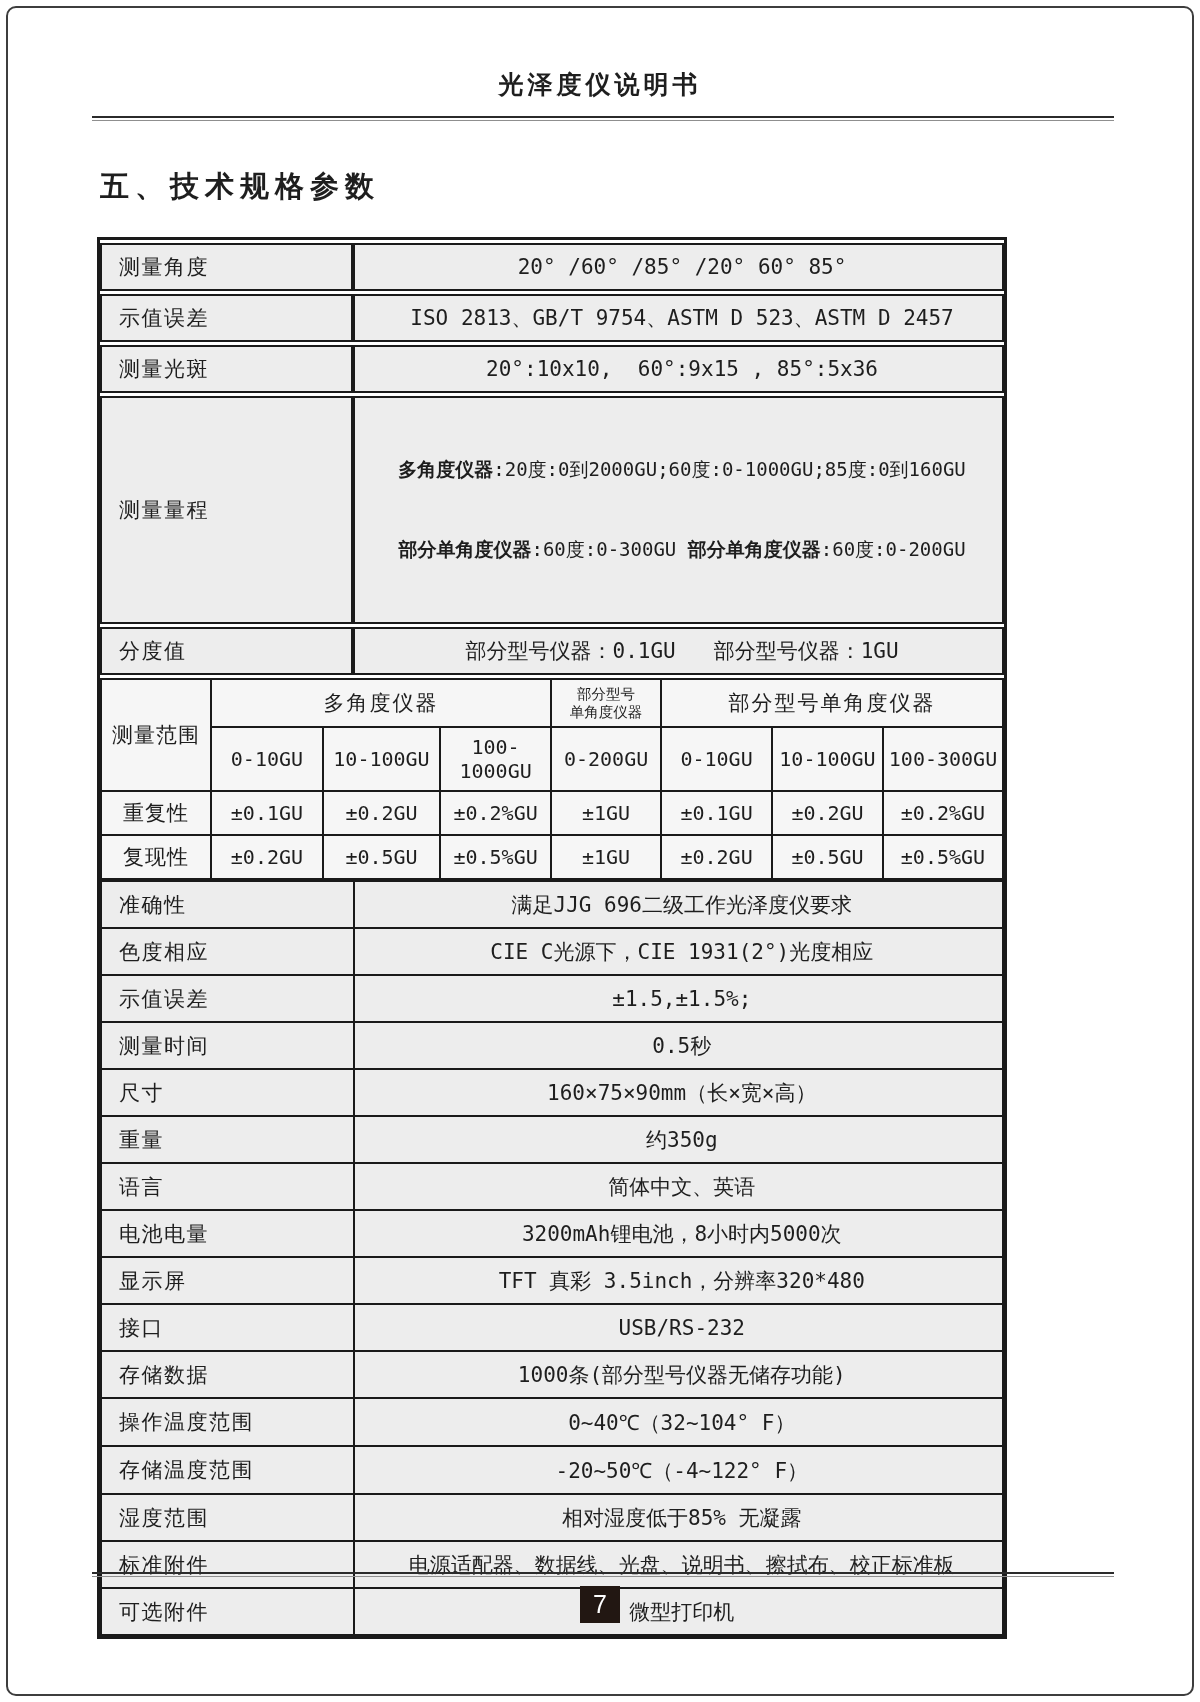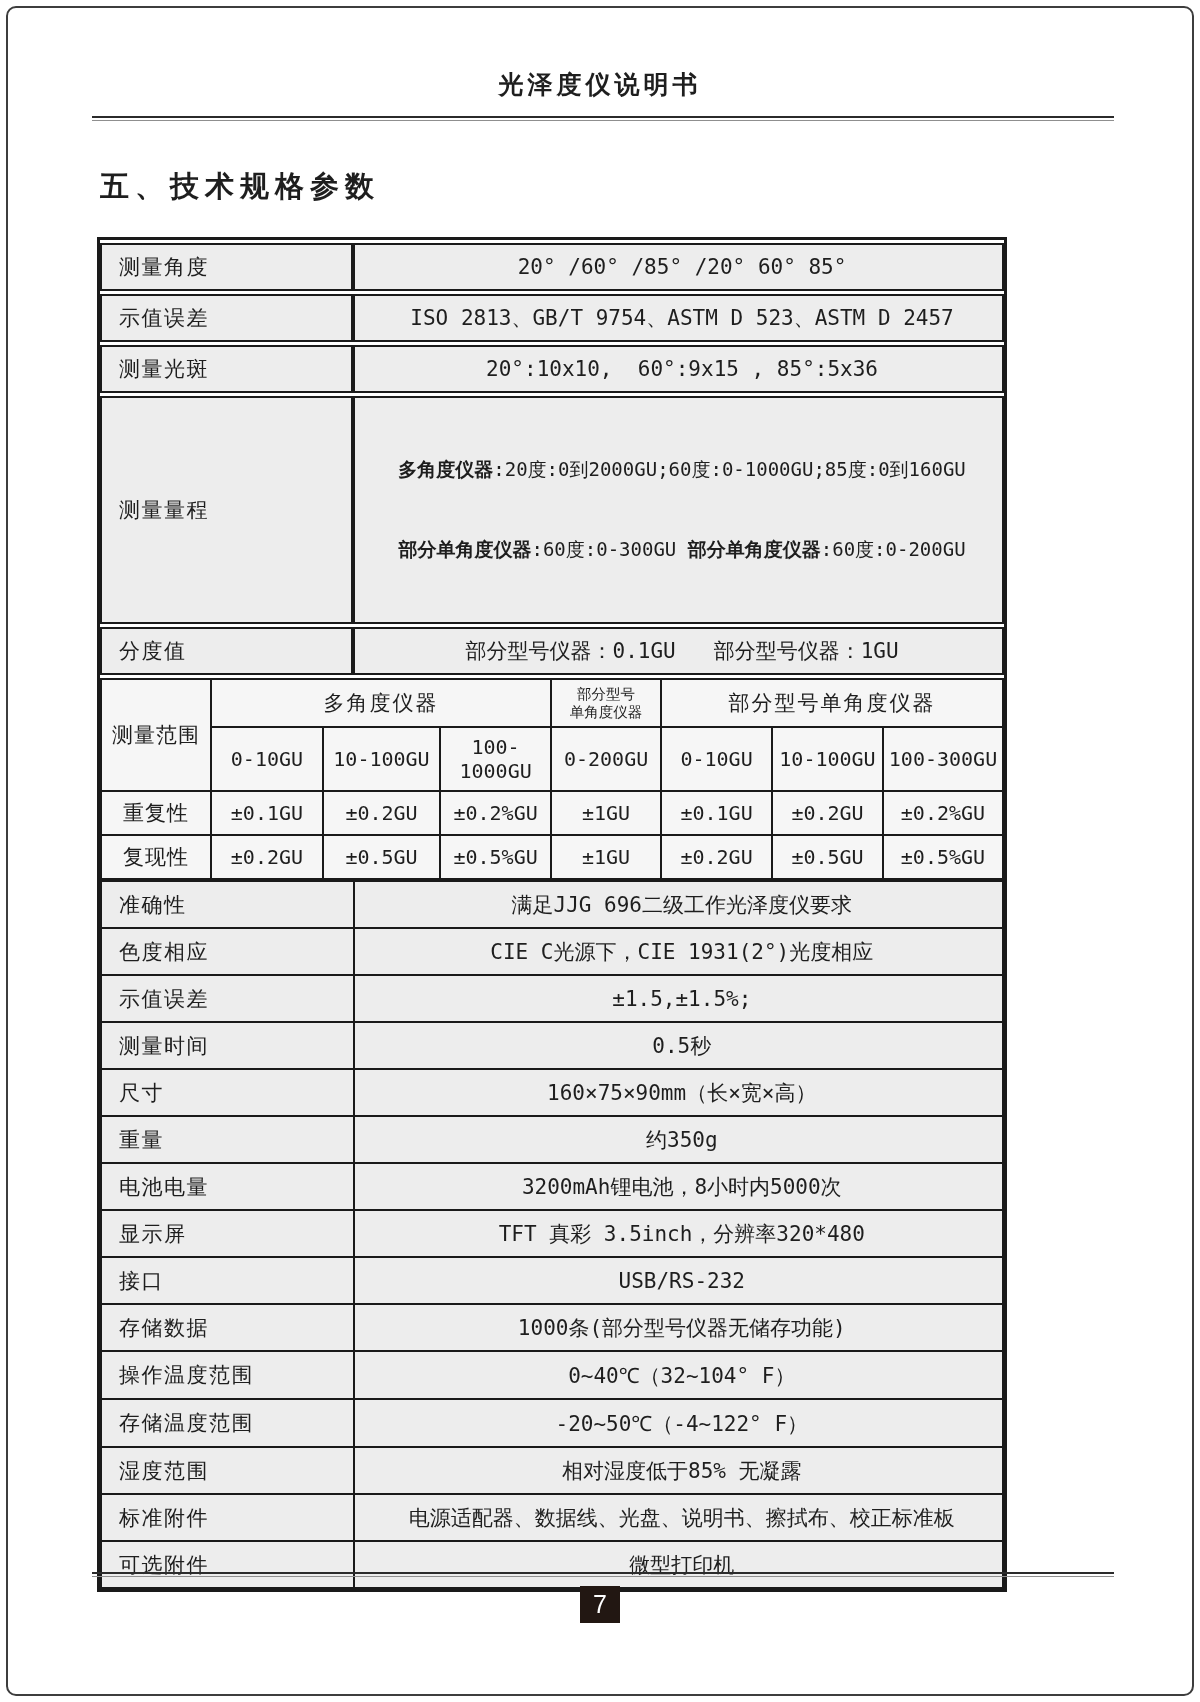--- a/index.html
+++ b/index.html
@@ -237,20 +237,24 @@
           </tr>
           <tr>
             <td class="label">尺寸</td>
             <td class="value">160×75×90mm（长×宽×高）</td>
           </tr>
           <tr>
             <td class="label">重量</td>
             <td class="value">约350g</td>
           </tr>
           <tr>
+            <td class="label">语言</td>
+            <td class="value">简体中文、英语</td>
+          </tr>
+          <tr>
             <td class="label">电池电量</td>
             <td class="value">3200mAh锂电池，8小时内5000次</td>
           </tr>
           <tr>
             <td class="label">显示屏</td>
             <td class="value">TFT 真彩 3.5inch，分辨率320*480</td>
           </tr>
           <tr>
             <td class="label">接口</td>
             <td class="value">USB/RS-232</td>

